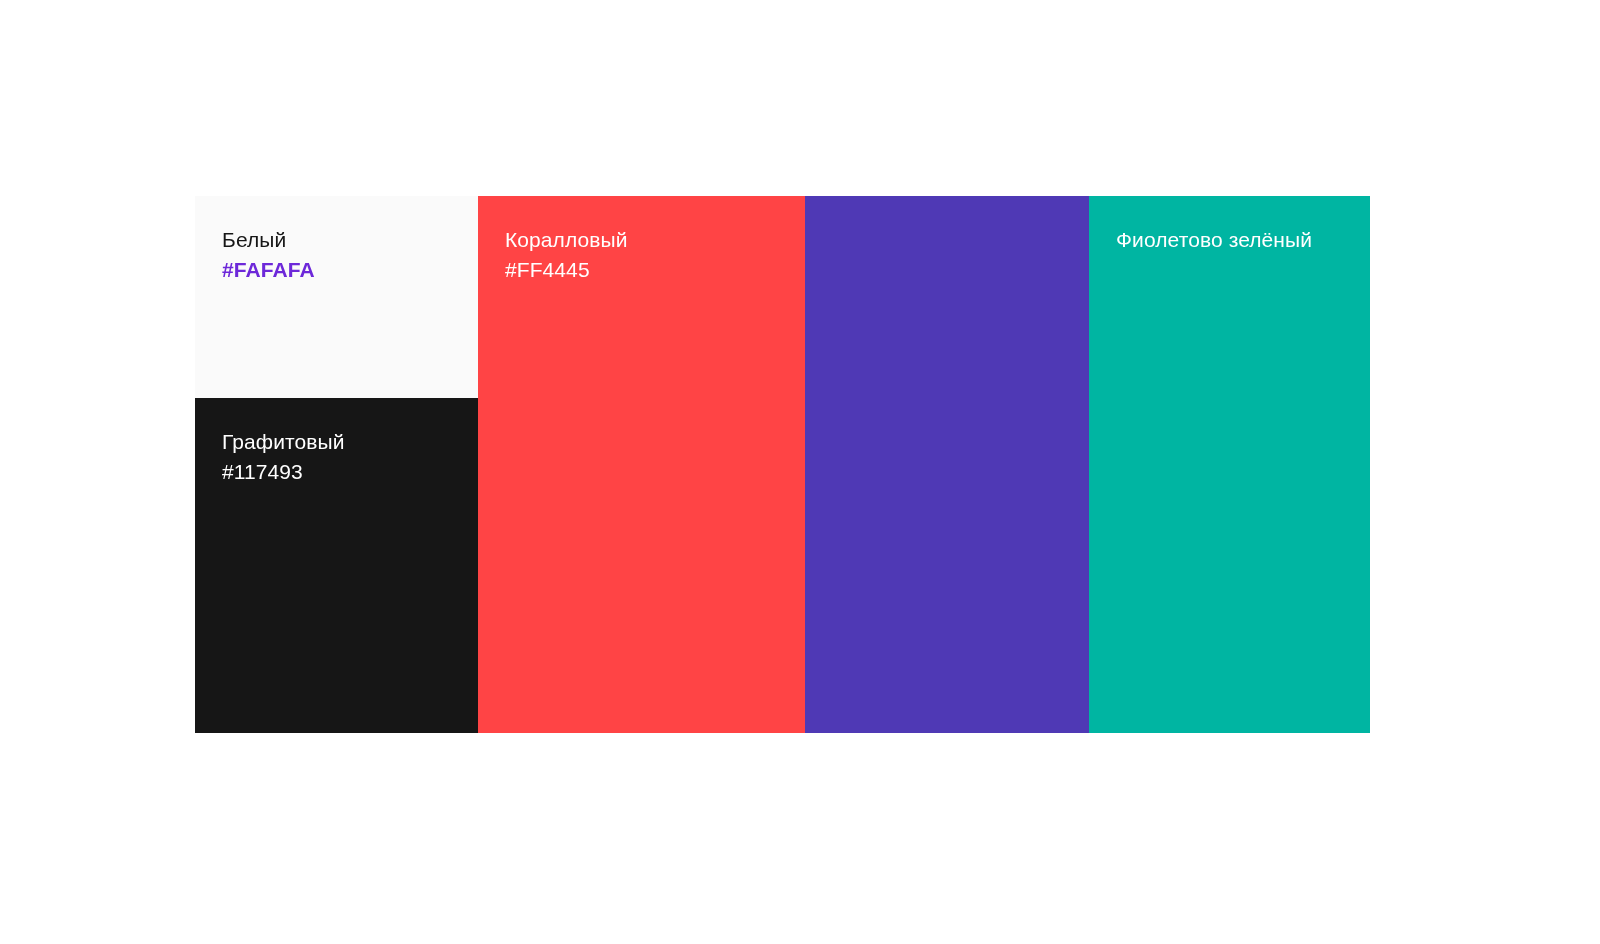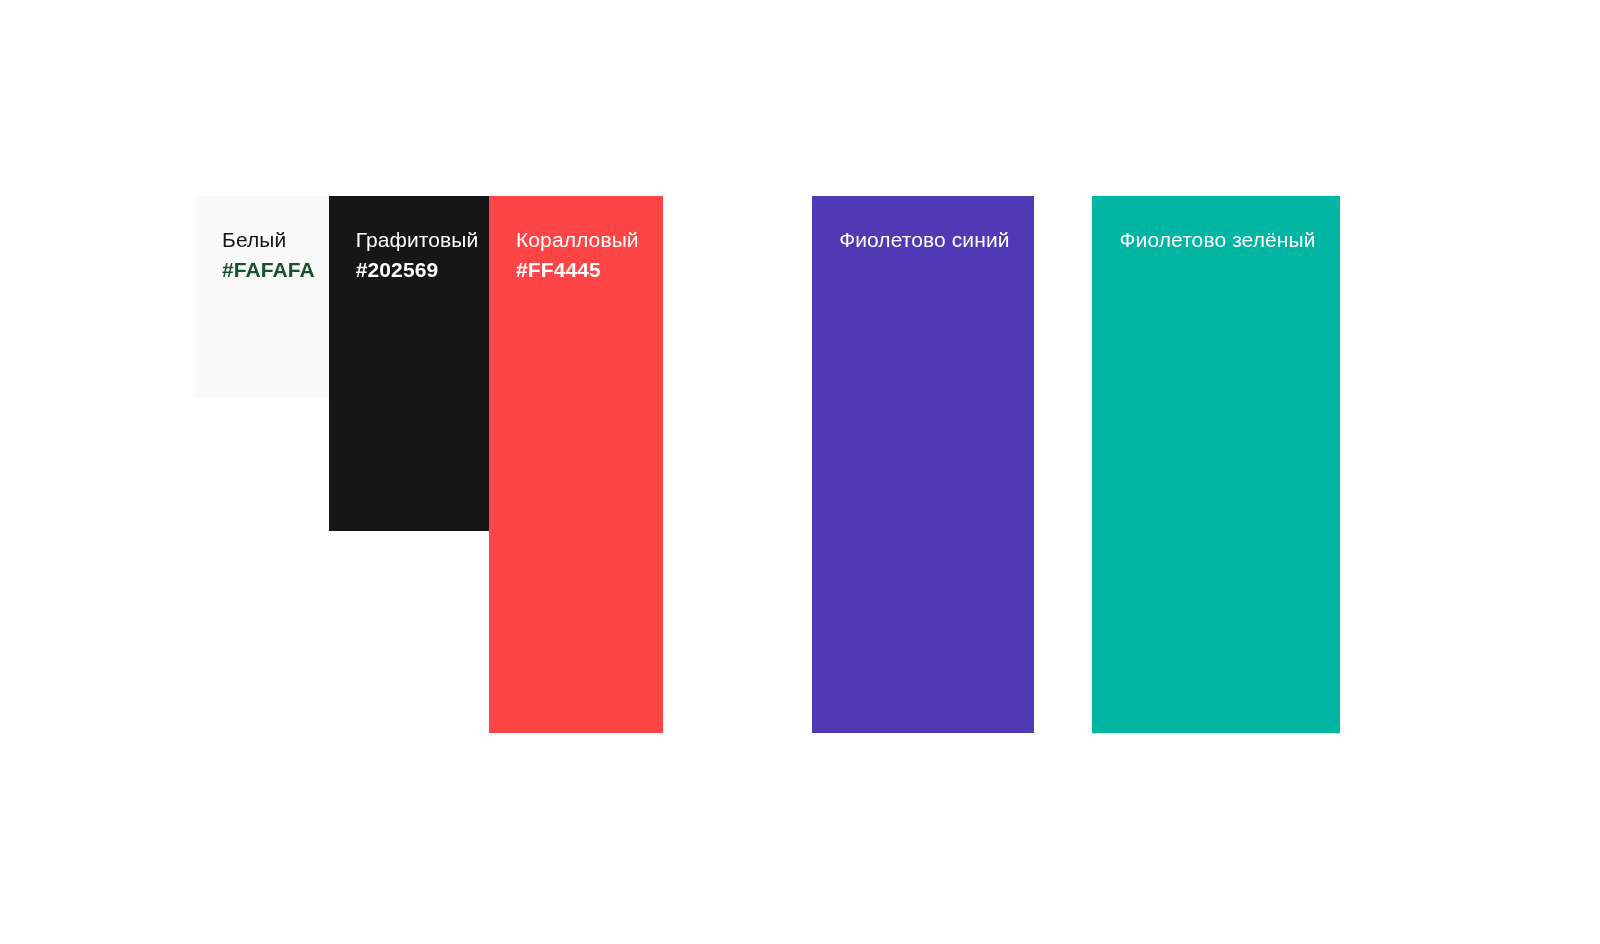--- a/index.html
+++ b/index.html
@@ -19,21 +19,21 @@
     top: 196px;
     width: 1175px;
     height: 537px;
     display: flex;
     flex-direction: row;
     align-items: stretch;
   }
 
   .swatch-column {
     display: flex;
-    flex-direction: row;
+    flex-direction: column;
     align-items: stretch;
     height: 100%;
   }
 
   
   .col-neutral { width: 294px; }
   .col-coral   { width: 340px; }
   .col-violet  { width: 295px; }
   .col-green   { width: 292px; }
 
@@ -50,58 +50,57 @@
   .swatch-label,
   .swatch-hex {
     display: block;
     font-size: 21px;
     line-height: 30px;
     letter-spacing: 0.1px;
     white-space: pre-line;
   }
 
   .swatch-label { font-weight: 400; }
-  .swatch-hex   { font-weight: 700; }
+  .swatch-hex   { font-weight: 400; }
 
   
   .ink-dark .swatch-label { color: #161616; font-weight: 500; }
-  .ink-dark .swatch-hex   { color: #14532d; font-weight: 700; }
+  .ink-dark .swatch-hex   { color: #6d28d9; font-weight: 700; }
 
   .ink-light .swatch-label { color: #ffffff; }
   .ink-light .swatch-hex   { color: #ffffff; }
 </style>
 </head>
 <body style="background-color: rgb(255, 255, 255);">
 
 <div id="palette-board">
 
   <div class="swatch-column col-neutral">
 
     <div class="swatch swatch-white ink-dark" style="background-color: rgb(250, 250, 250);">
       <span class="swatch-label">Белый</span>
       <span class="swatch-hex">#FAFAFA</span>
     </div>
 
     <div class="swatch swatch-dark ink-light" style="background-color: rgb(22, 22, 22);">
       <span class="swatch-label">Графитовый</span>
-      <span class="swatch-hex">#202569</span>
+      <span class="swatch-hex">#117493</span>
     </div>
 
   </div>
 
   <div class="swatch-column col-coral">
     <div class="swatch swatch-full ink-light" style="background-color: rgb(255, 68, 69);">
       <span class="swatch-label">Коралловый</span>
       <span class="swatch-hex">#FF4445</span>
     </div>
   </div>
 
   <div class="swatch-column col-violet">
     <div class="swatch swatch-full ink-light" style="background-color: rgb(79, 57, 181);">
-      <span class="swatch-label">Фиолетово синий</span>
     </div>
   </div>
 
   <div class="swatch-column col-green">
     <div class="swatch swatch-full ink-light" style="background-color: rgb(0, 181, 162);">
       <span class="swatch-label">Фиолетово зелёный</span>
     </div>
   </div>
 
 </div>

